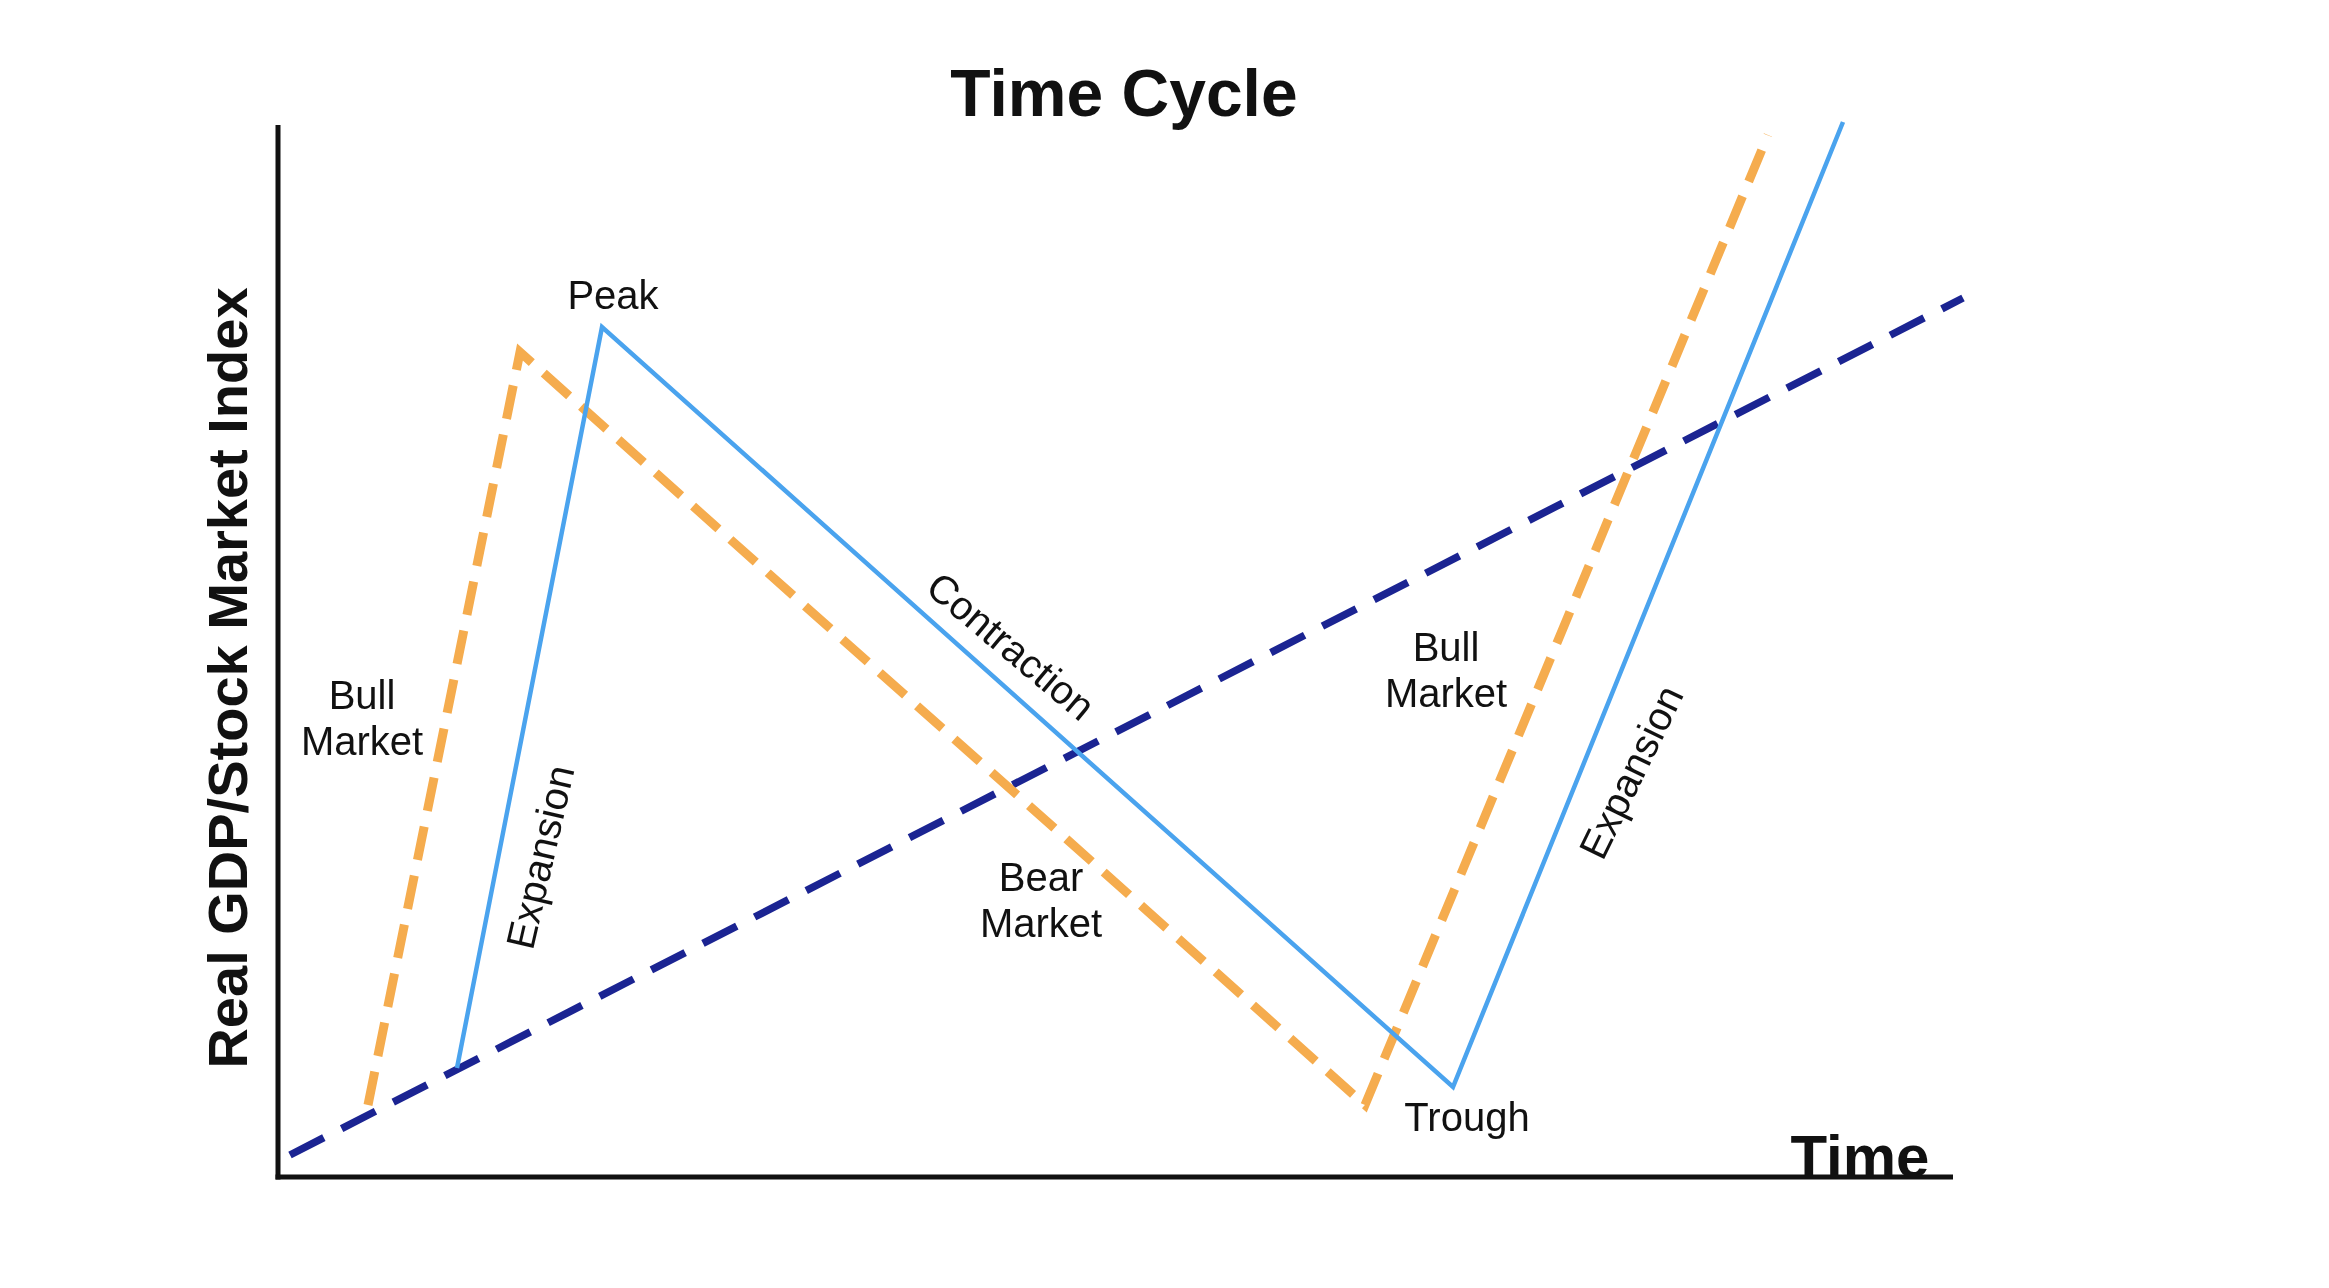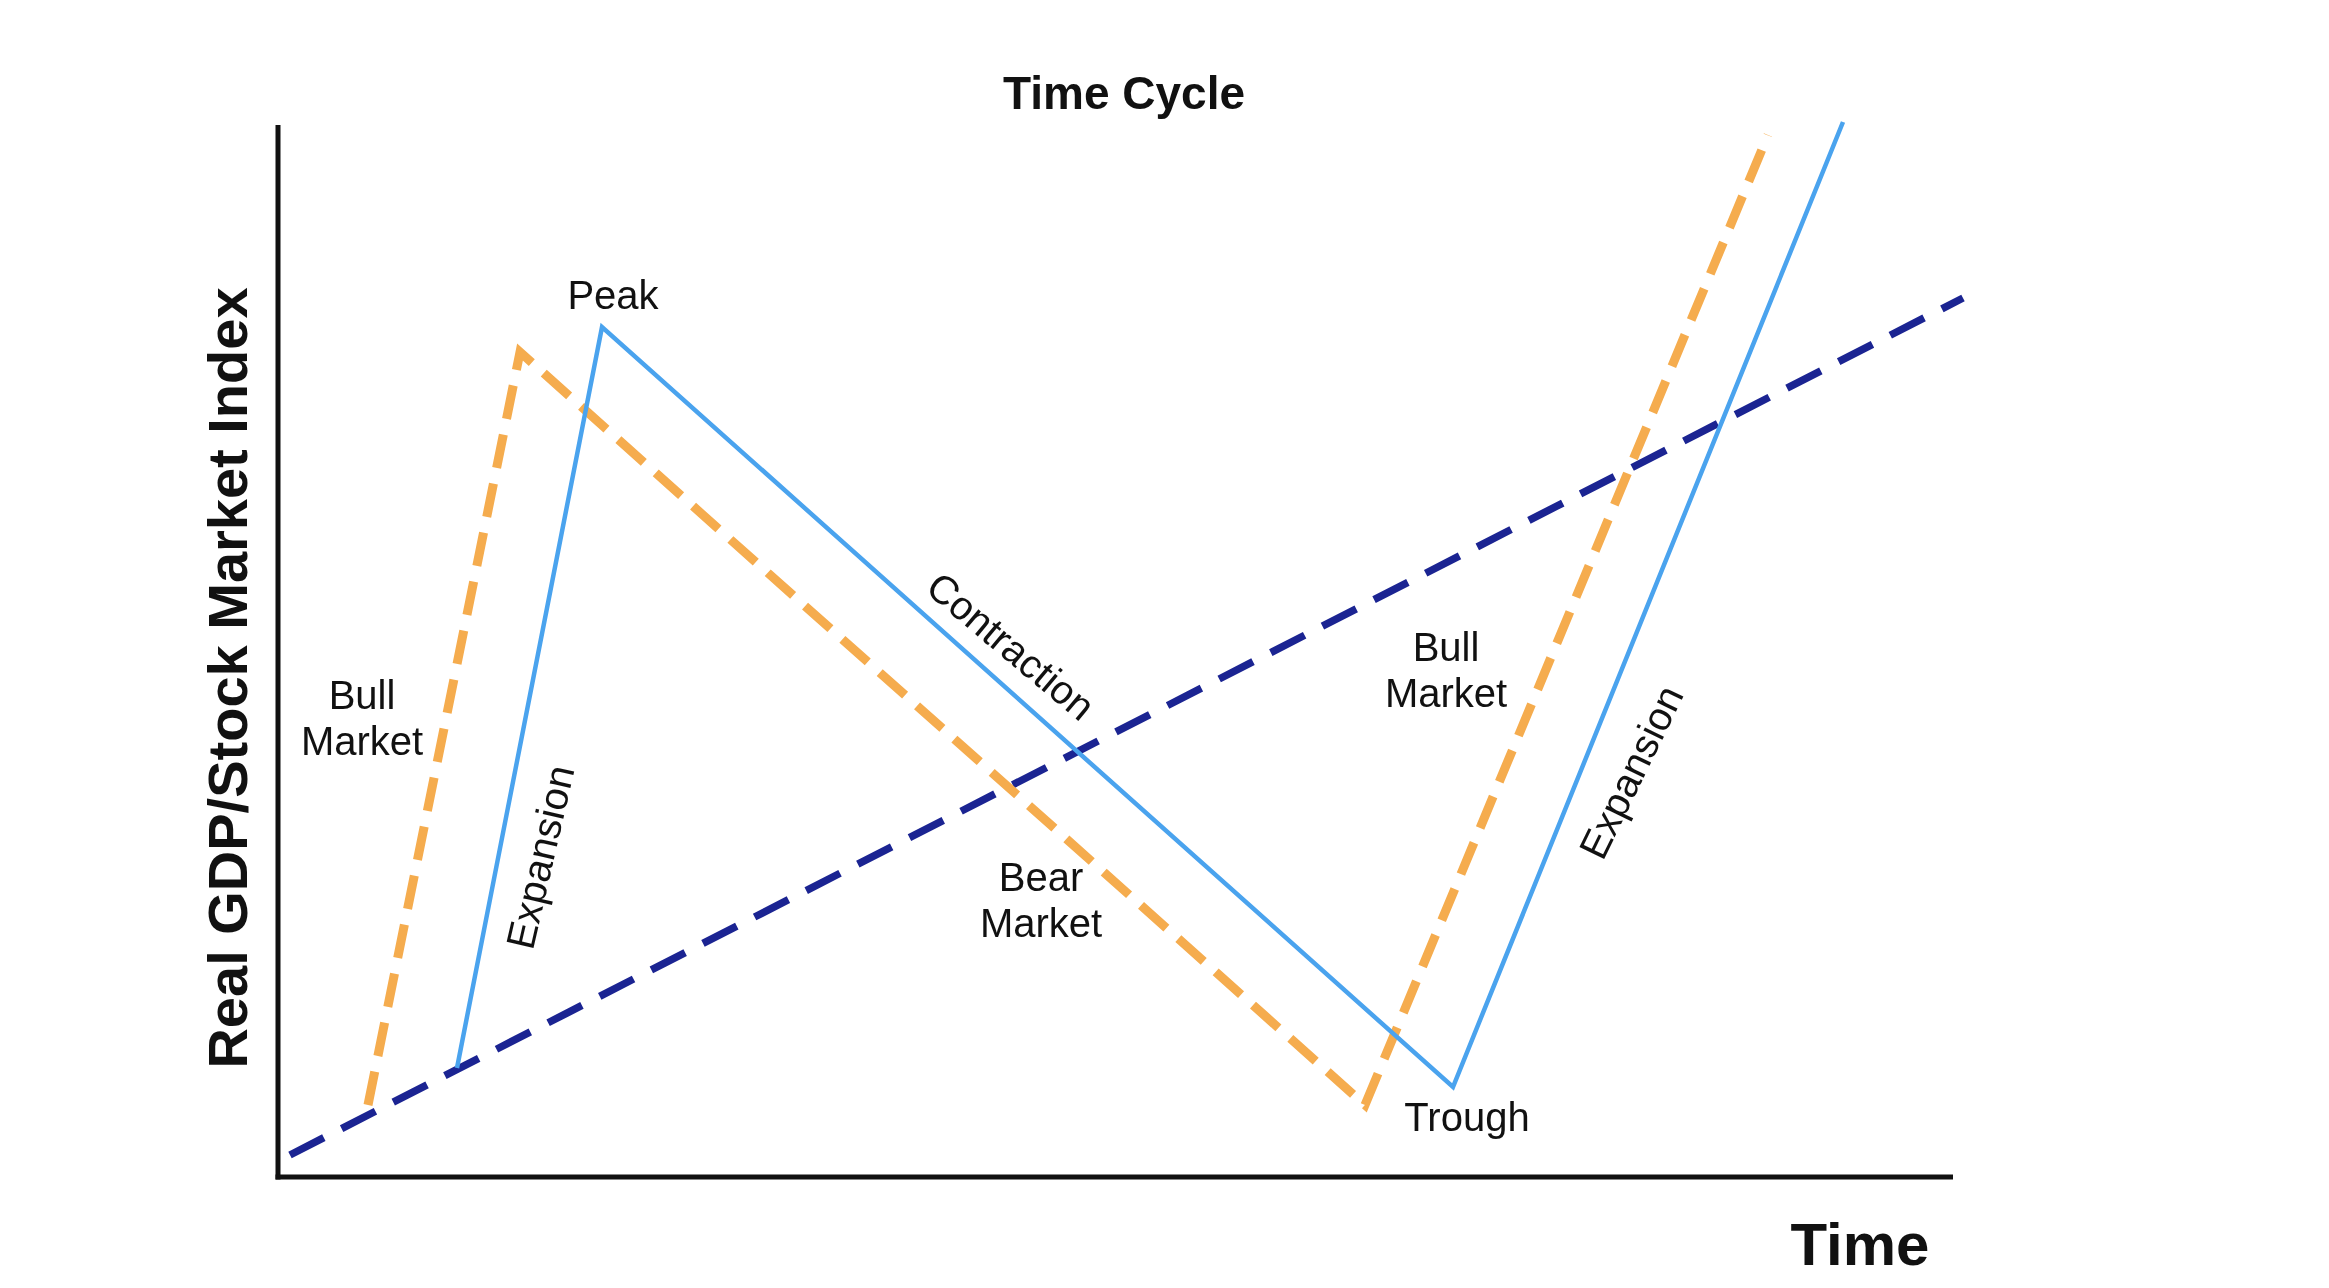--- a/index.html
+++ b/index.html
@@ -31,21 +31,21 @@
     text-align: center;
     white-space: pre-line;
     color: #111111;
   }
   .lbl.rot {
     
   }
   .chart-title {
     position: absolute;
     transform: translate(-50%, -50%);
-    font-size: 46px;
+    font-size: 66px;
     font-weight: 700;
     white-space: nowrap;
   }
   .x-axis-label {
     position: absolute;
     transform: translate(-50%, -50%);
     font-size: 60px;
     font-weight: 700;
     white-space: nowrap;
   }
@@ -68,21 +68,21 @@
 
   <polyline points="290,1155 1963,298" fill="none" stroke="#1b2492" stroke-width="7.5" stroke-dasharray="38 20" stroke-linejoin="miter" stroke-linecap="butt"></polyline>
       <polyline points="368,1105 520,352 1365,1105 1768,135" fill="none" stroke="#f5ac4e" stroke-width="9" stroke-dasharray="34 16" stroke-linejoin="miter" stroke-linecap="butt"></polyline>
       <polyline points="457,1068 602,327 1453,1087 1843,122" fill="none" stroke="#4aa3ee" stroke-width="4.5" stroke-linejoin="miter" stroke-linecap="butt"></polyline>
     </svg>
 
   <div class="chart-title" style="left:1124px; top:93px;">Time Cycle</div>
 
   <div class="y-axis-label" style="left:227px; top:678px;">Real GDP/Stock Market Index</div>
 
-  <div class="x-axis-label" style="left:1860px; top:1244px;">Time</div>
+  <div class="x-axis-label" style="left:1860px; top:1156px;">Time</div>
 
   <div class="lbl" style="left:613px; top:295px;">Peak</div>
 
   <div class="lbl" style="left:362px; top:718px;">Bull
 Market</div>
 
   <div class="lbl rot" style="left:540px; top:857px; transform:translate(-50%,-50%) rotate(-77deg);">Expansion</div>
 
   <div class="lbl rot" style="left:1011px; top:646px; transform:translate(-50%,-50%) rotate(40deg);">Contraction</div>
 

